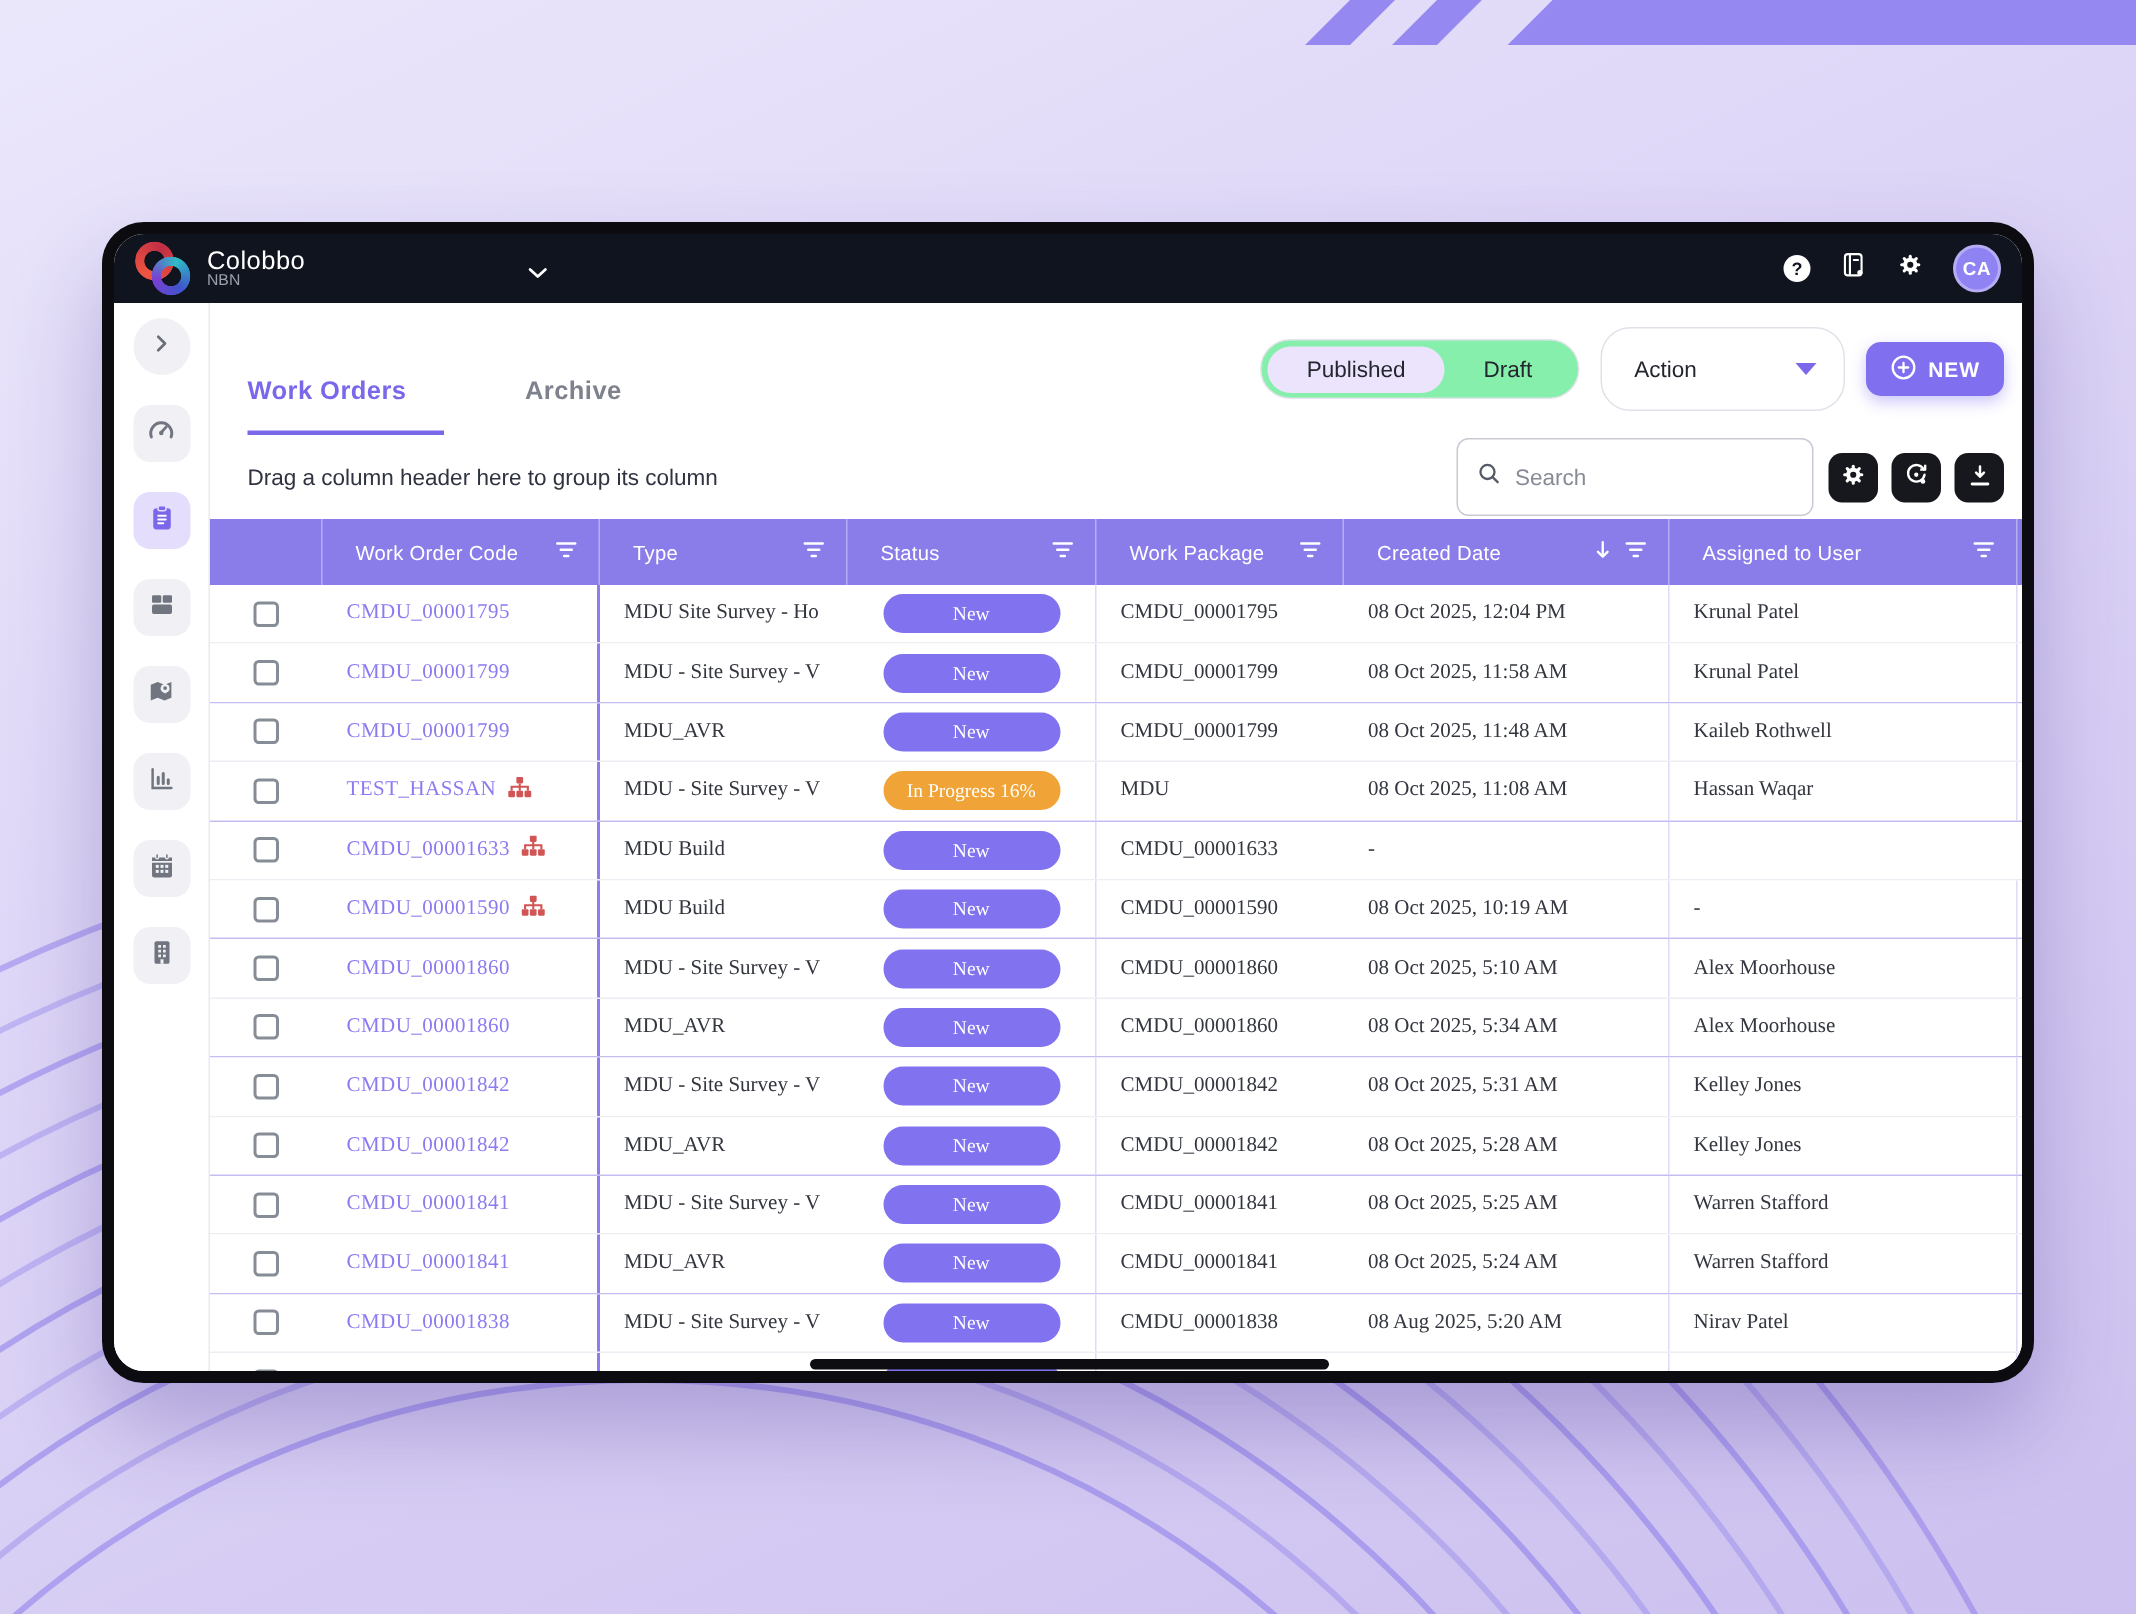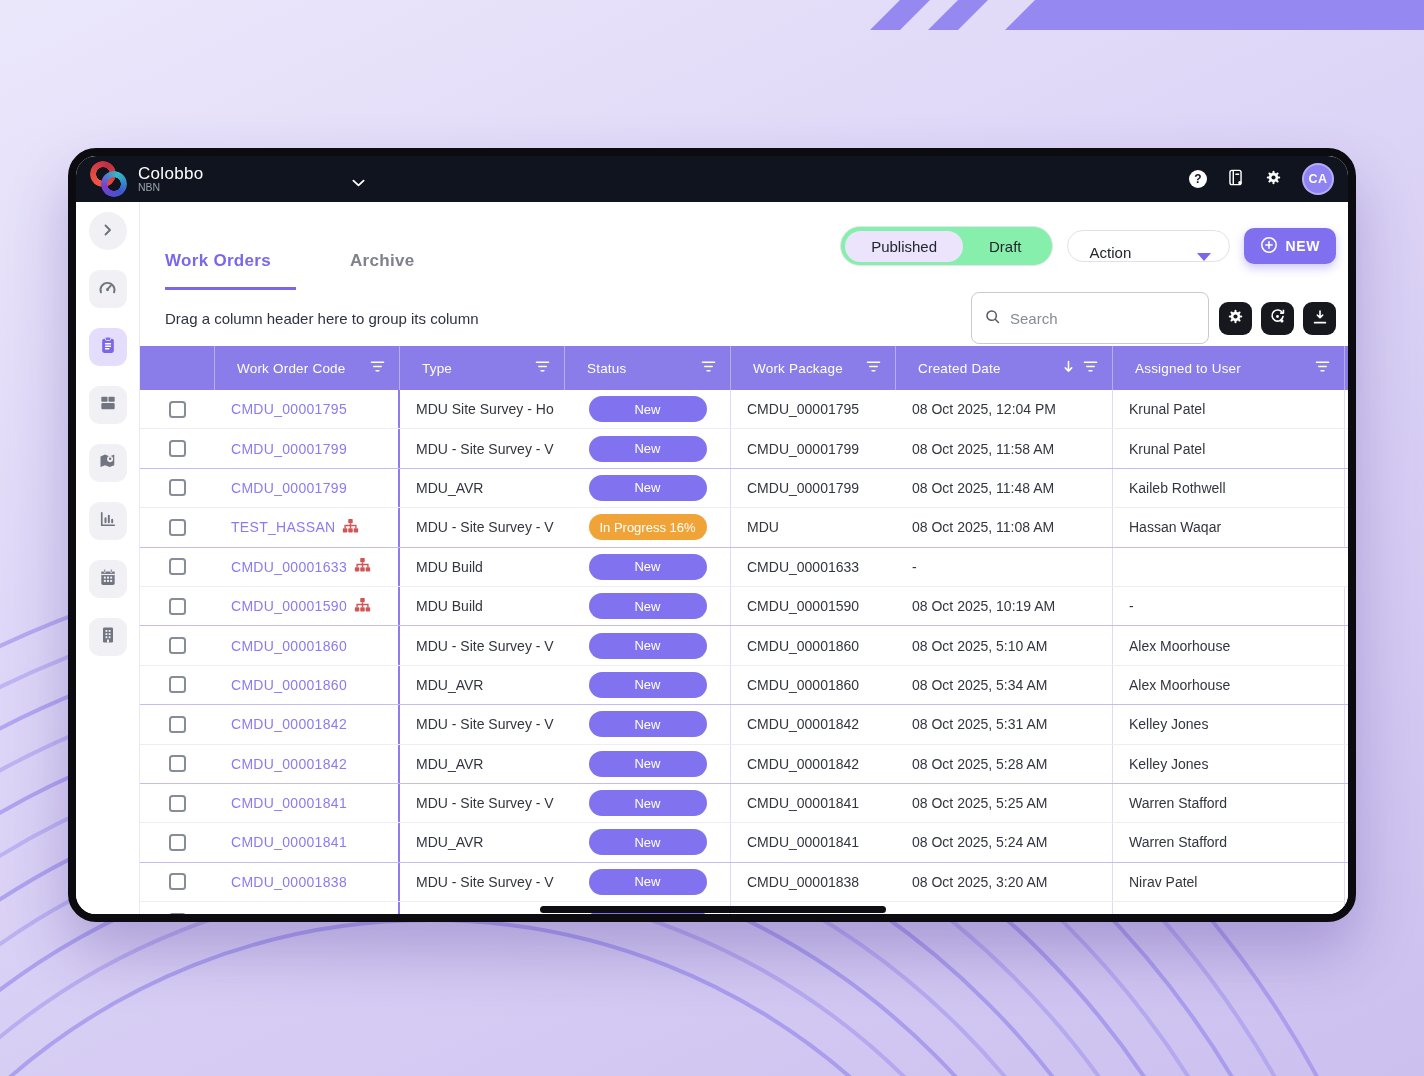--- a/index.html
+++ b/index.html
@@ -54,21 +54,21 @@
 
   
   .tabsrow { height:88px; display:flex; align-items:center; padding:0 12px 0 25px; }
   .tabs { display:flex; gap:54px; align-self:flex-end; }
   .tab { font-size:17px; font-weight:bold; color:#7d828c; padding:0 0 16px 0; cursor:pointer; letter-spacing:.3px; }
   .tab.active { color:#7a68ea; border-bottom:3px solid #7a68ea; padding-right:25px; }
   .controls { margin-left:auto; display:flex; align-items:center; gap:14px; }
   .segmented { display:flex; align-items:center; background:#86efac; border:1.5px solid #e4e4ec; border-radius:20px; height:40px; padding:0 4px; }
   .seg { font-size:15px; color:#23262e; padding:7px 26px; border-radius:16px; cursor:pointer; }
   .seg.active { background:#ebe4fc; }
-  .action-dd { display:flex; align-items:flex-end; justify-content:space-between; width:163px; height:32px;
+  .action-dd { display:flex; align-items:center; justify-content:space-between; width:163px; height:56px;
     border:1.5px solid #e1e1ea; border-radius:20px; background:#fff; padding:0 18px 0 22px; cursor:pointer; }
   .action-dd .lbl { font-size:15px; color:#23262e; }
   .tri-down { width:0; height:0; border-left:7px solid transparent; border-right:7px solid transparent; border-top:8px solid #7a67e9; }
   .new-btn { display:flex; align-items:center; gap:8px; height:36px; padding:0 16px; background:#8070f0; border:none;
     border-radius:10px; color:#fff; font-size:14px; font-weight:bold; letter-spacing:.6px; cursor:pointer;
     box-shadow:0 4px 10px rgba(128,112,240,.4); }
 
   
   .groupbar { height:56px; display:flex; align-items:center; padding:0 12px 0 25px; }
   .drag-hint { font-size:15px; color:#2f3340; }
@@ -80,21 +80,21 @@
   .tool-btn { width:33px; height:33px; background:#17171e; border:none; border-radius:9px; display:flex; align-items:center; justify-content:center; cursor:pointer; }
 
   
   .tablewrap { flex:1; display:flex; flex-direction:column; min-height:0; position:relative; }
   .thead, .trow { display:grid; grid-template-columns:75px 185px 165px 166px 165px 217px 232px 1fr; }
   .thead { height:44px; background:#8a7ce9; color:#fff; flex:0 0 auto; }
   .th { display:flex; align-items:center; padding:0 14px 0 22px; font-size:13.5px; letter-spacing:.2px; border-right:1px solid rgba(255,255,255,.38); }
   .th:last-child { border-right:none; }
   .th .flex-sp { flex:1; }
   .th .sorticon { margin-right:9px; }
-  .tbody { flex:1; overflow:hidden; position:relative; }
+  .tbody { flex:1; overflow:hidden; position:relative;font-family:Liberation Serif, serif; }
   .trow { height:39.4px; background:#fff; border-bottom:1px solid #ededf3; }
   .trow.group-end { border-bottom:1px solid #c6bcf1; }
   .td { display:flex; align-items:center; font-size:14px; color:#33363f; overflow:hidden; white-space:nowrap; }
   .c-check { justify-content:center; }
   .cbx { width:17px; height:17px; border:2px solid #878d96; border-radius:3.5px; background:#fff; cursor:pointer; }
   .c-code { padding-left:16px; gap:7px; border-right:2px solid #8d7df0; }
   .c-code .link { color:#8b7bf0; text-decoration:none; letter-spacing:.3px; cursor:pointer; }
   .c-type { padding-left:16px; }
   .c-status { justify-content:center; border-right:1px solid #e0daf6; }
   .badge { min-width:118px; height:26px; border-radius:13px; display:flex; align-items:center; justify-content:center;
@@ -721,21 +721,21 @@
     <div class="td c-type">
                 <span>MDU - Site Survey - V</span>
               </div>
     <div class="td c-status">
                 <span class="badge badge-new">New</span>
               </div>
     <div class="td c-pkg">
                 <span>CMDU_00001838</span>
               </div>
     <div class="td c-date">
-                <span>08 Oct 2025, 3:20 AM</span>
+                <span>08 Aug 2025, 5:20 AM</span>
               </div>
     <div class="td c-assignee">
                 <span>Nirav Patel</span>
               </div>
     <div class="td c-extra"></div>
   </div>
             <div class="trow group-end">
     <div class="td c-check">
                 <span class="cbx"></span>
               </div>

